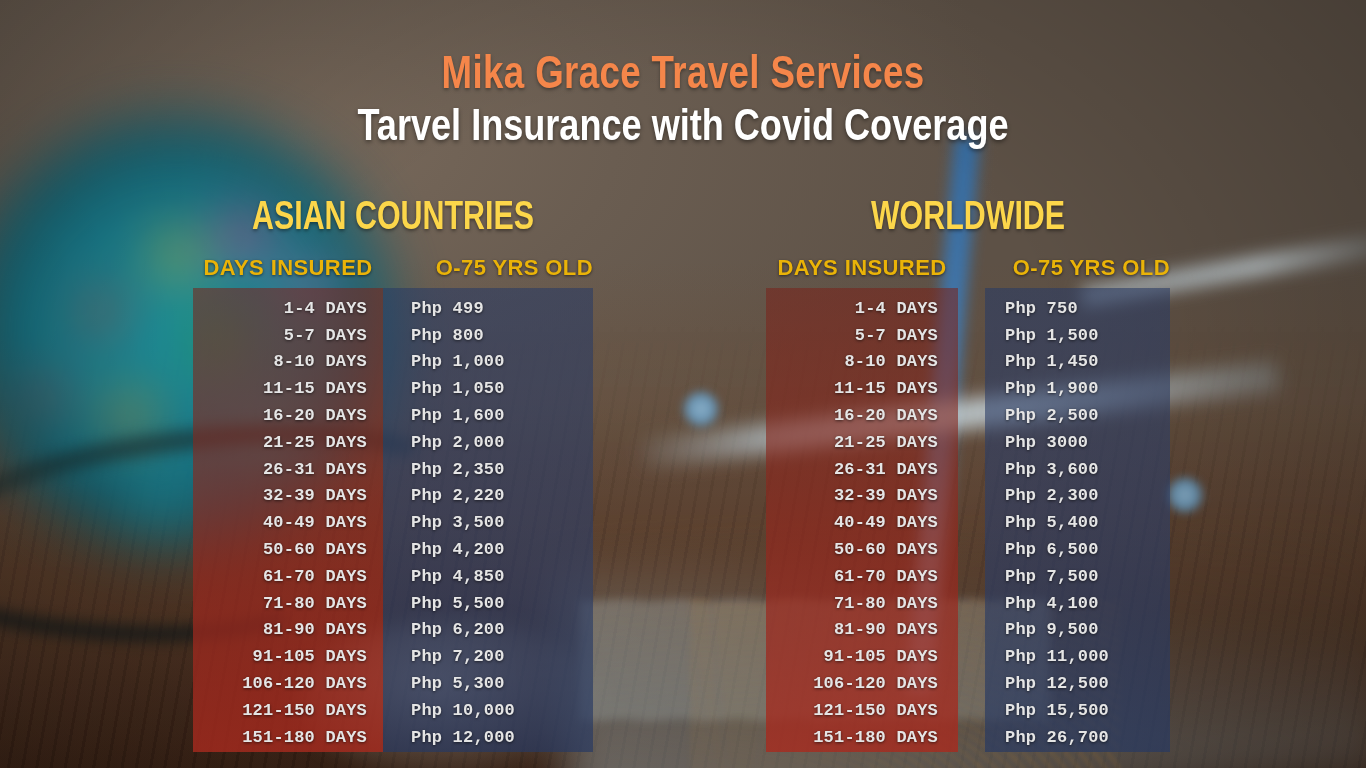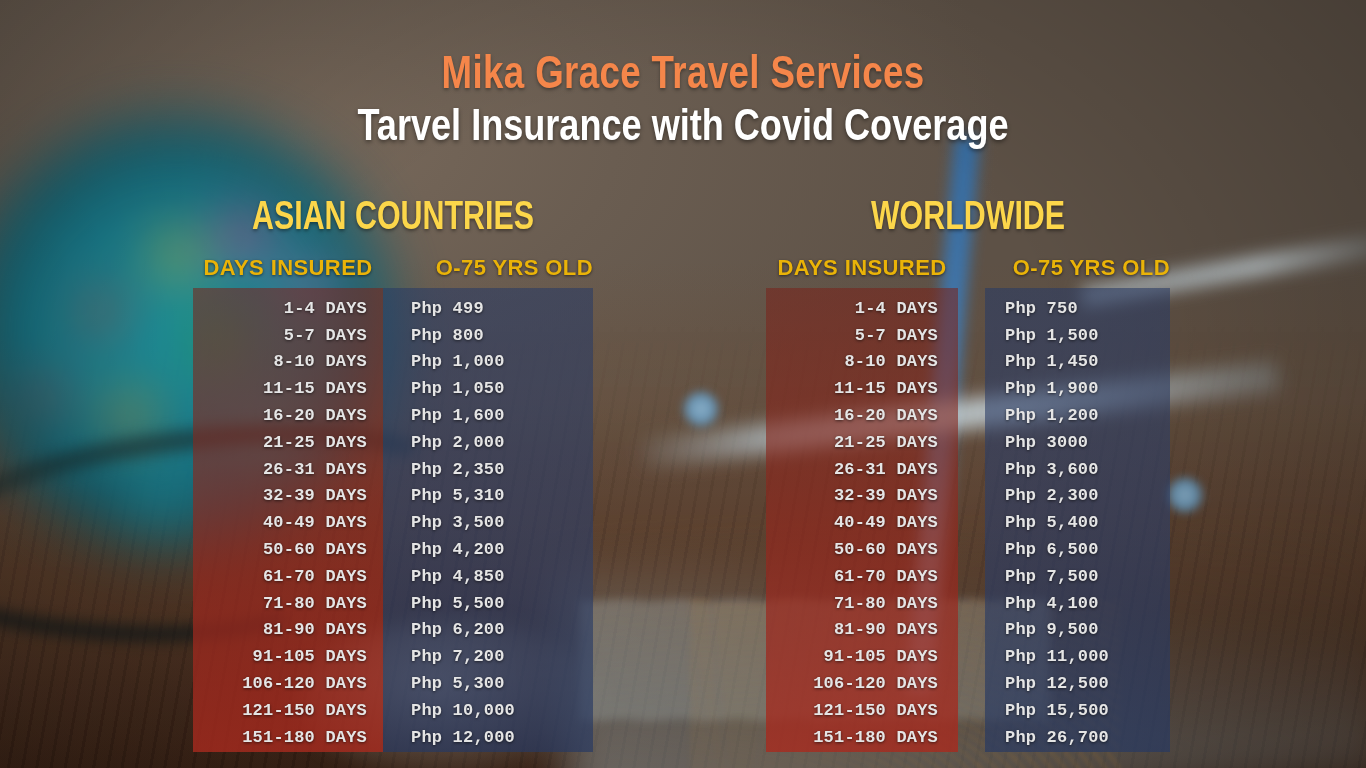--- a/index.html
+++ b/index.html
@@ -317,21 +317,21 @@
         <div class="row">
             <div class="cell-days">21-25 DAYS</div>
             <div class="cell-price">Php 2,000</div>
           </div>
         <div class="row">
             <div class="cell-days">26-31 DAYS</div>
             <div class="cell-price">Php 2,350</div>
           </div>
         <div class="row">
             <div class="cell-days">32-39 DAYS</div>
-            <div class="cell-price">Php 5,310</div>
+            <div class="cell-price">Php 2,220</div>
           </div>
         <div class="row">
             <div class="cell-days">40-49 DAYS</div>
             <div class="cell-price">Php 3,500</div>
           </div>
         <div class="row">
             <div class="cell-days">50-60 DAYS</div>
             <div class="cell-price">Php 4,200</div>
           </div>
         <div class="row">
@@ -383,21 +383,21 @@
         <div class="row">
             <div class="cell-days">8-10 DAYS</div>
             <div class="cell-price">Php 1,450</div>
           </div>
         <div class="row">
             <div class="cell-days">11-15 DAYS</div>
             <div class="cell-price">Php 1,900</div>
           </div>
         <div class="row">
             <div class="cell-days">16-20 DAYS</div>
-            <div class="cell-price">Php 1,200</div>
+            <div class="cell-price">Php 2,500</div>
           </div>
         <div class="row">
             <div class="cell-days">21-25 DAYS</div>
             <div class="cell-price">Php 3000</div>
           </div>
         <div class="row">
             <div class="cell-days">26-31 DAYS</div>
             <div class="cell-price">Php 3,600</div>
           </div>
         <div class="row">

